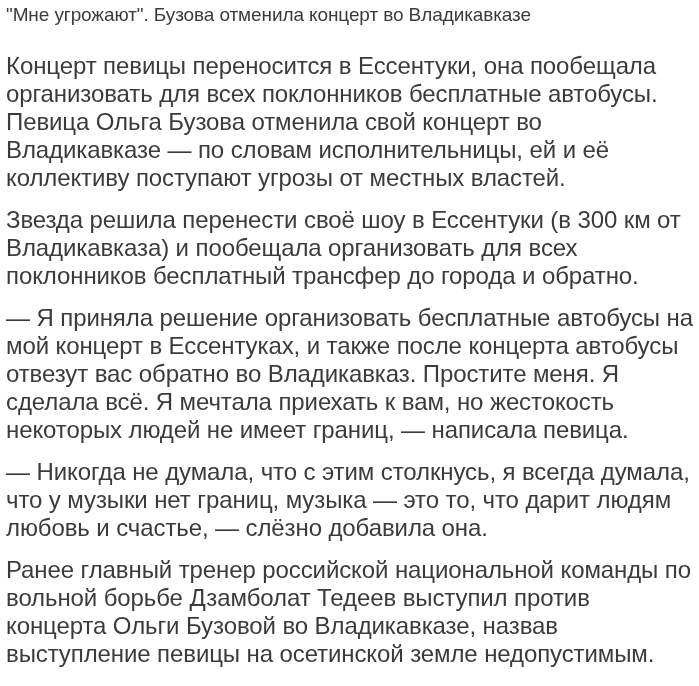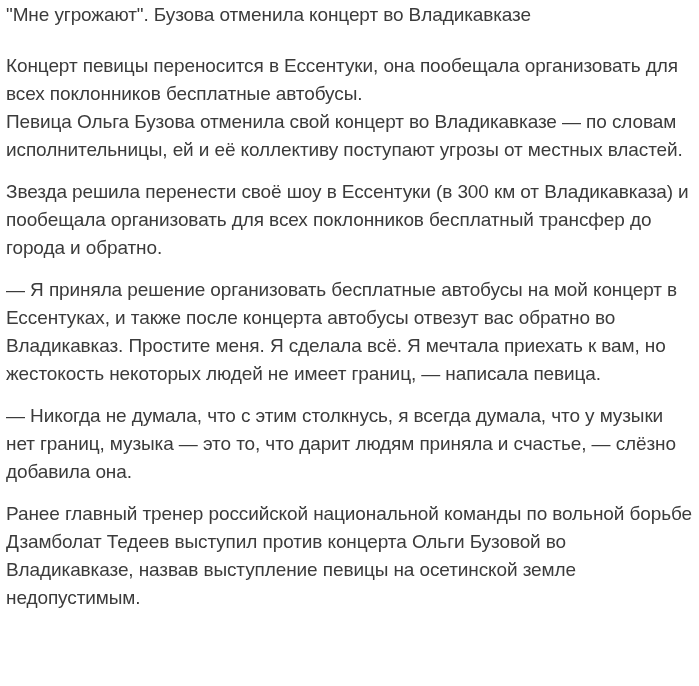--- a/index.html
+++ b/index.html
@@ -21,21 +21,21 @@
   }
   .article-title {
     font-size: 19px;
     font-weight: 400;
     line-height: 28px;
     letter-spacing: -0.1px;
     margin: 0 0 23px 0;
     white-space: pre-line;
   }
   .article-para {
-    font-size: 19px;
+    font-size: 24px;
     font-weight: 400;
     line-height: 28px;
     letter-spacing: -0.1px;
     margin: 0 0 14px 0;
     white-space: pre-line;
   }
 </style>
 </head>
 <body>
 
@@ -43,16 +43,16 @@
   <h1 class="article-title">"Мне угрожают". Бузова отменила концерт во Владикавказе</h1>
 
   <p class="article-para">Концерт певицы переносится в Ессентуки, она пообещала организовать для всех поклонников бесплатные автобусы.
 Певица Ольга Бузова отменила свой концерт во Владикавказе — по словам исполнительницы, ей и её коллективу поступают угрозы от местных властей.</p>
 
 
   <p class="article-para">Звезда решила перенести своё шоу в Ессентуки (в 300 км от Владикавказа) и пообещала организовать для всех поклонников бесплатный трансфер до города и обратно.</p>
 
   <p class="article-para">— Я приняла решение организовать бесплатные автобусы на мой концерт в Ессентуках, и также после концерта автобусы отвезут вас обратно во Владикавказ. Простите меня. Я сделала всё. Я мечтала приехать к вам, но жестокость некоторых людей не имеет границ, — написала певица.</p>
 
-  <p class="article-para">— Никогда не думала, что с этим столкнусь, я всегда думала, что у музыки нет границ, музыка — это то, что дарит людям приняла и счастье, — слёзно добавила она.</p>
+  <p class="article-para">— Никогда не думала, что с этим столкнусь, я всегда думала, что у музыки нет границ, музыка — это то, что дарит людям любовь и счастье, — слёзно добавила она.</p>
 
   <p class="article-para">Ранее главный тренер российской национальной команды по вольной борьбе Дзамболат Тедеев выступил против концерта Ольги Бузовой во Владикавказе, назвав выступление певицы на осетинской земле недопустимым.</p>
 </main>
 
 </body></html>

